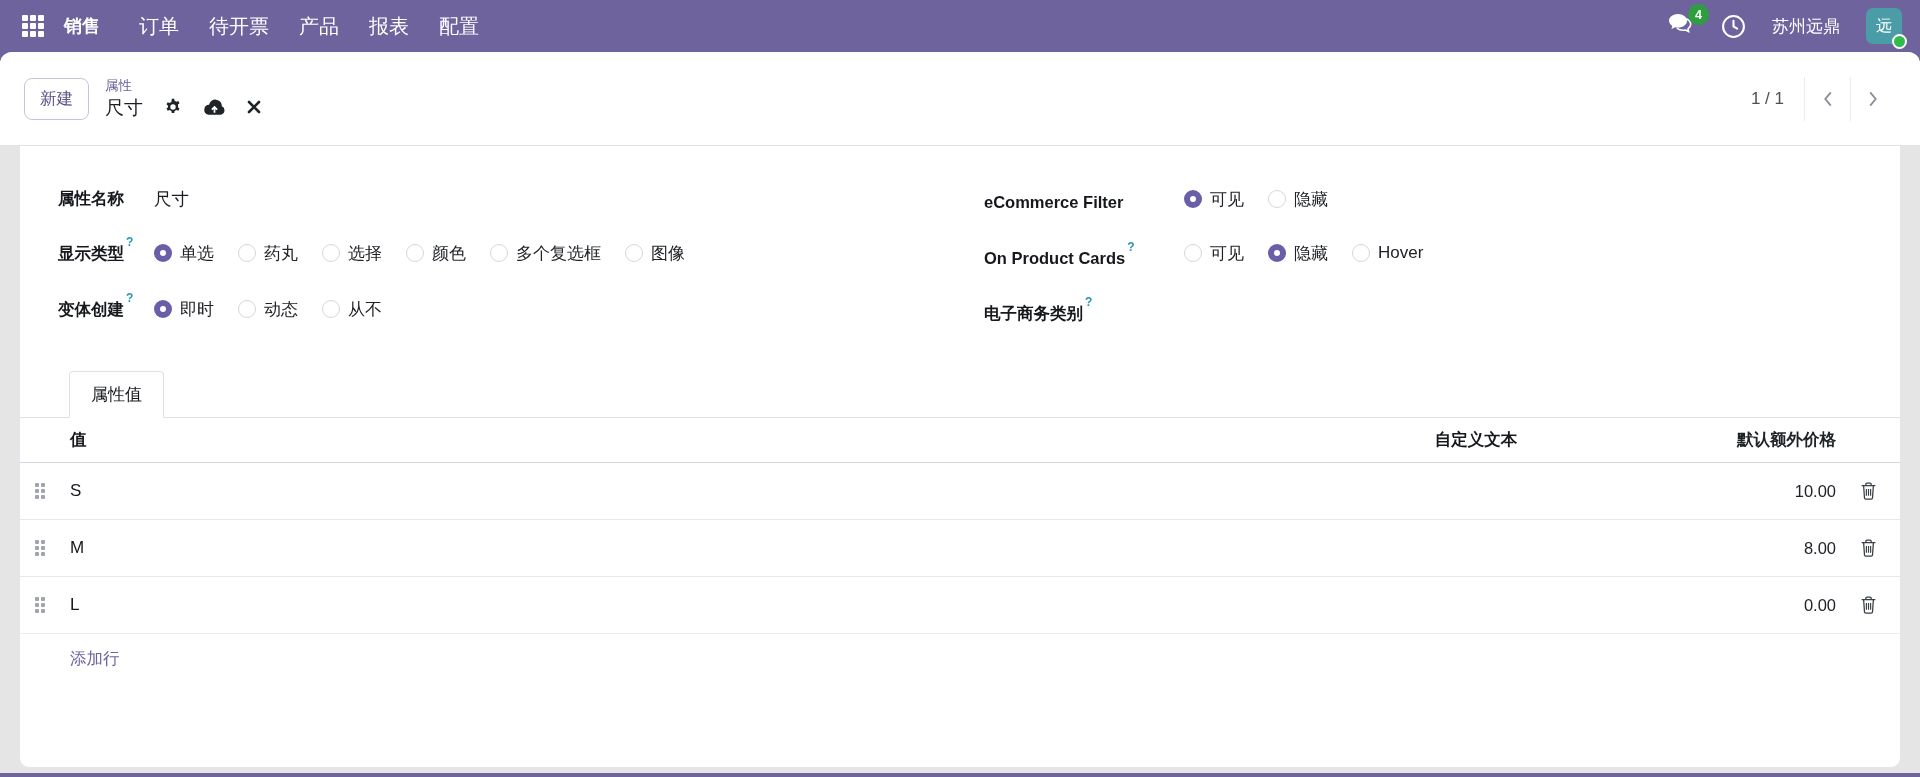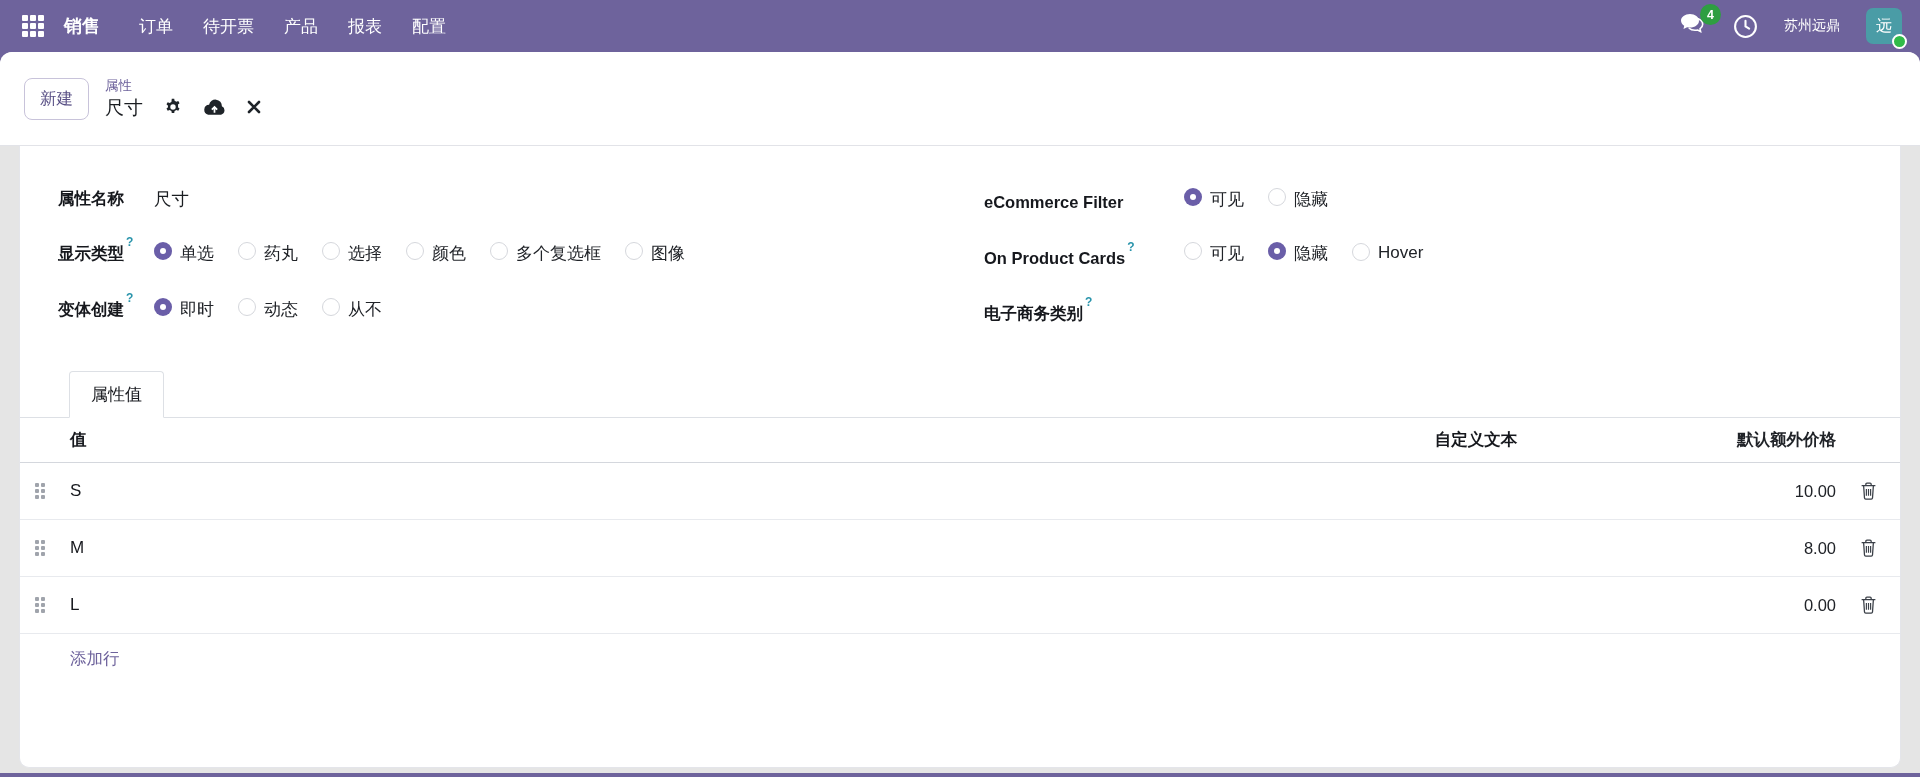--- a/index.html
+++ b/index.html
@@ -4,27 +4,27 @@
 <style>
   * { box-sizing: border-box; margin: 0; padding: 0; }
   html,body { width:1920px; height:777px; overflow:hidden; }
   body { font-family:"Liberation Sans", sans-serif; background:#6e639c; color:#16181d; }
 
   
   .topbar { height:52px; display:flex; align-items:center; padding:0 18px; color:#fff; background:#6e639c; }
   .grid-icon { display:grid; grid-template-columns:repeat(3,6px); grid-auto-rows:6px; gap:2px; margin:0 20px 0 4px; cursor:pointer; }
   .grid-icon i { background:#fff; border-radius:1px; }
   .app-name { font-size:18px; font-weight:700; margin-right:24px; cursor:pointer; }
-  .menu-item { font-size:17px; padding:9px 15px; border-radius:6px; cursor:pointer; }
+  .menu-item { font-size:20px; padding:9px 15px; border-radius:6px; cursor:pointer; }
   .topbar-right { margin-left:auto; display:flex; align-items:center; gap:26px; }
   .msg-wrap { position:relative; cursor:pointer; height:26px; }
   .badge { position:absolute; top:-9px; right:-14px; width:21px; height:21px; border-radius:50%; background:#2e9e41; color:#fff; font-size:12.5px; font-weight:700; display:flex; align-items:center; justify-content:center; }
   .avatar { position:relative; width:36px; height:36px; border-radius:7px; background:#4a9ca6; color:#fff; font-size:16px; display:flex; align-items:center; justify-content:center; cursor:pointer; }
   .status-dot { position:absolute; right:-5px; bottom:-5px; width:15px; height:15px; border-radius:50%; background:#31bb49; border:2px solid #fff; }
-  .company { font-size:14px; cursor:pointer; }
+  .company { font-size:17px; cursor:pointer; }
 
   
   .content { background:#e5e5e5; border-radius:12px 12px 0 0; height:721px; overflow:hidden; }
 
   .control-panel { height:94px; background:#fff; border-bottom:1px solid #e2e3e8; display:flex; align-items:center; padding:0 24px; }
   .btn-new { font-size:16.5px; font-weight:500; color:#584f85; background:#fff; border:1px solid #c8c3da; border-radius:8px; padding:9px 15px; cursor:pointer; font-family:inherit; }
   .crumbs { margin-left:16px; display:flex; flex-direction:column; justify-content:flex-start; line-height:1.25; }
   .crumb-parent { font-size:13.5px; color:#6e639c; cursor:pointer; }
   .crumb-line2 { display:flex; align-items:center; gap:21px; margin-top:1px; }
   .crumb-current { font-size:19px; color:#1a1d21; }
@@ -40,21 +40,21 @@
   .fcol { width:50%; }
   .fcol.right { padding-left:24px; }
   .f-row { display:flex; align-items:center; height:54px; }
   .f-row.tall { height:58px; }
   .f-label { font-size:16.5px; font-weight:600; color:#16181d; flex:none; }
   .fcol.left  .f-label { width:96px; }
   .fcol.right .f-label { width:200px;margin-top:7px; }
   .help { color:#2994ab; font-size:12px; font-weight:700; position:relative; top:-6px; margin-left:2px; cursor:pointer; }
   .f-input { border:none; outline:none; font-family:inherit; font-size:17.5px; color:#1a1d21; background:transparent; width:260px; }
   .radio-group { display:flex; align-items:center; }
-  .radio-opt { display:flex; align-items:flex-start; margin-right:24px; cursor:pointer; }
+  .radio-opt { display:flex; align-items:center; margin-right:24px; cursor:pointer; }
   .radio-circle { width:18px; height:18px; border-radius:50%; border:1px solid #d5d7dc; background:#fff; flex:none; position:relative; }
   .radio-circle.checked { border:none; background:#6a5ea8; }
   .radio-circle.checked::after { content:""; position:absolute; left:6px; top:6px; width:6px; height:6px; border-radius:50%; background:#fff; }
   .radio-opt span.lbl { font-size:17px; color:#202328; margin-left:8px; }
 
   
   .notebook { margin-top:33px; }
   .tabs { padding-left:49px; border-bottom:1px solid #dde0e5; height:47px; display:flex; align-items:flex-end; }
   .tab { height:47px; display:flex; align-items:center; padding:0 21px; background:#fff; border:1px solid #dde0e5; border-bottom:1px solid #fff; border-radius:4px 4px 0 0; margin-bottom:-1px; font-size:17px; color:#16181d; cursor:pointer; }
 
@@ -140,20 +140,33 @@
             <path d="M10 11.6V6.8M7.7 8.9 10 6.5l2.3 2.4" stroke="#fff" stroke-width="1.5" fill="none"></path>
           </svg>
         </span>
         <span class="cp-icon">
           <svg width="14" height="14" viewBox="0 0 14 14">
             <path d="M2 2l10 10M12 2 2 12" stroke="#1f2429" stroke-width="2.6" stroke-linecap="round"></path>
           </svg>
         </span>
       </span>
     </div>
+    <div class="pager">
+      <span class="pager-value">1 / 1</span>
+      <span class="pager-btn">
+        <svg width="11" height="18" viewBox="0 0 10 16">
+            <path d="M8 2 3 8l5 6" stroke="#8b8f99" stroke-width="1.7" fill="none"></path>
+          </svg>
+      </span>
+      <span class="pager-btn">
+        <svg width="11" height="18" viewBox="0 0 10 16">
+            <path d="M2 2l5 6-5 6" stroke="#8b8f99" stroke-width="1.7" fill="none"></path>
+          </svg>
+      </span>
+    </div>
   </div>
 
   <div class="sheet">
     <div class="form-grid">
       <div class="fcol left">
         <div class="f-row">
           <span class="f-label">属性名称</span>
           <input class="f-input" value="尺寸" style="">
         </div>
         <div class="f-row">

